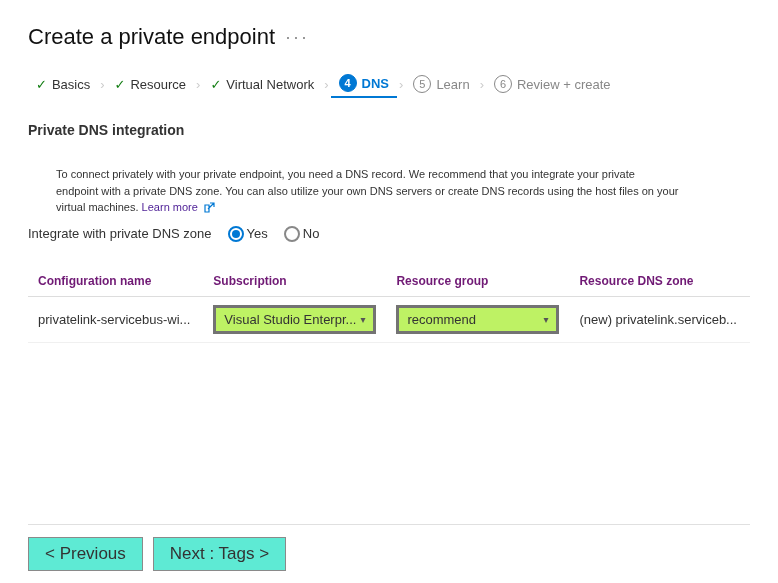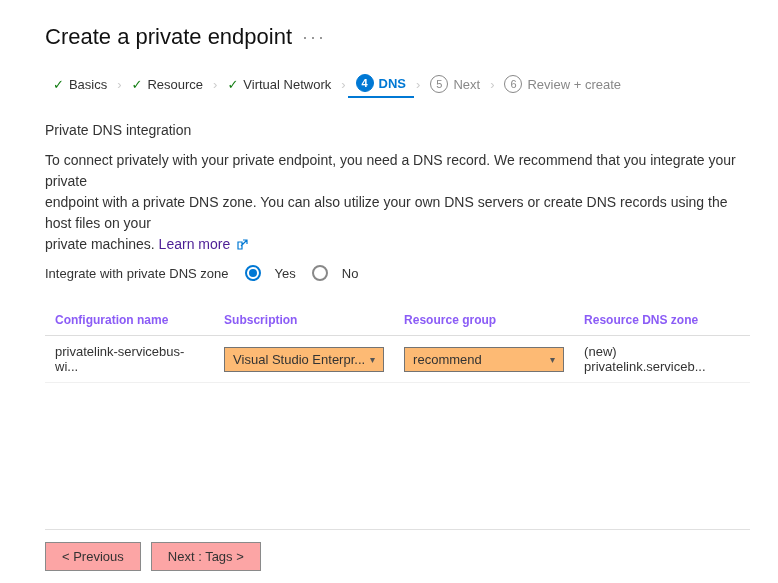--- a/index.html
+++ b/index.html
@@ -6,21 +6,21 @@
     body {
       font-family: 'Segoe UI', Arial, sans-serif;
       font-size: 13px;
       color: #333;
       background: #fff;
       width: 778px;
       height: 583px;
       overflow: hidden;
     }
     .page {
-      padding: 24px 28px 0 45px;
+      padding: 24px 28px 0 28px;
       height: 100%;
       display: flex;
       flex-direction: column;
     }
     .page-title {
       font-size: 22px;
       font-weight: 300;
       color: #111;
       margin-bottom: 20px;
       display: flex;
@@ -85,30 +85,31 @@
       color: #ccc;
       margin: 0 2px;
       font-size: 13px;
     }
     
     .content {
       flex: 1;
       overflow-y: auto;
     }
     .section-title {
-      font-weight: 400;
+      font-weight: 700;
       font-size: 14px;
-      margin-bottom: 12px;
+      margin-bottom: 28px;
     }
     .description {
-      font-size: 14px;
+      font-size: 11px;
       color: #333;
       line-height: 1.5;
       margin-bottom: 10px;
       max-width: 700px;
+      margin-left: 28px;
     }
     .description a {
       color: #4c1d95;
       text-decoration: none;
     }
     .integrate-row {
       display: flex;
       align-items: center;
       gap: 16px;
       margin-bottom: 24px;
@@ -118,21 +119,21 @@
       color: #333;
     }
     .radio-group {
       display: flex;
       align-items: center;
       gap: 16px;
     }
     .radio-option {
       display: flex;
       align-items: center;
-      gap: 14px;
+      gap: 3px;
       font-size: 13px;
       cursor: pointer;
     }
     .radio-circle {
       width: 16px;
       height: 16px;
       border-radius: 50%;
       border: 2px solid #0078d4;
       display: flex;
       align-items: center;
@@ -154,60 +155,60 @@
     
     .dns-table {
       width: 100%;
       border-collapse: collapse;
       margin-top: 4px;
     }
     .dns-table th {
       text-align: left;
       font-weight: 600;
       font-size: 12px;
-      color: #8b5cf6;
+      color: #701a75;
       padding: 8px 10px;
       border-bottom: 1px solid #ddd;
     }
     .dns-table td {
       padding: 8px 10px;
       font-size: 13px;
       color: #333;
       border-bottom: 1px solid #f0f0f0;
     }
     .select-dropdown {
       display: flex;
       align-items: center;
       justify-content: space-between;
-      border: 1px solid #737373;
+      border: 3px solid #737373;
       padding: 4px 8px;
       min-width: 160px;
       font-size: 13px;
-      background: #fdba74;
+      background: #bef264;
       cursor: pointer;
     }
     .select-dropdown .chevron {
       font-size: 10px;
       color: #555;
     }
     
     .footer {
       border-top: 1px solid #e0e0e0;
       padding: 12px 0;
       display: flex;
       gap: 10px;
       align-items: center;
       margin-top: auto;
     }
     .btn {
       padding: 6px 16px;
-      font-size: 13px;
+      font-size: 17px;
       cursor: pointer;
       border: 1px solid #8a8a8a;
-      background: #fca5a5;
+      background: #5eead4;
       color: #333;
     }
     .external-link-icon {
       display: inline-block;
       width: 12px;
       height: 12px;
       vertical-align: middle;
       margin-left: 2px;
     }
   </style>
@@ -242,39 +243,39 @@
     <span class="step-separator">›</span>
 
     <div class="step active">
       <span class="step-num active-num">4</span>
       <span>DNS</span>
     </div>
     <span class="step-separator">›</span>
 
     <div class="step inactive">
       <span class="step-num">5</span>
-      <span>Next</span>
+      <span>Learn</span>
     </div>
     <span class="step-separator">›</span>
 
     <div class="step inactive">
       <span class="step-num">6</span>
       <span>Review + create</span>
     </div>
   </div>
 
   <div class="content">
     <div class="section-title">Private DNS integration</div>
 
     <div class="description">
       <span>To connect privately with your private endpoint, you need a DNS record. We recommend that you integrate your private</span>
       <br>
       <span>endpoint with a private DNS zone. You can also utilize your own DNS servers or create DNS records using the host files on your</span>
       <br>
-      <span>private machines.</span>
+      <span>virtual machines.</span>
       <a href="#">Learn more</a>
       <svg class="external-link-icon" viewBox="0 0 12 12" fill="none" xmlns="http://www.w3.org/2000/svg">
         <path d="M7 1h4v4M5 7l6-6M2 3h4v7H2z" stroke="#0078d4" stroke-width="1.2" fill="none"></path>
       </svg>
     </div>
 
     <div class="integrate-row">
       <span class="integrate-label">Integrate with private DNS zone</span>
       <div class="radio-group">
         <label class="radio-option">

